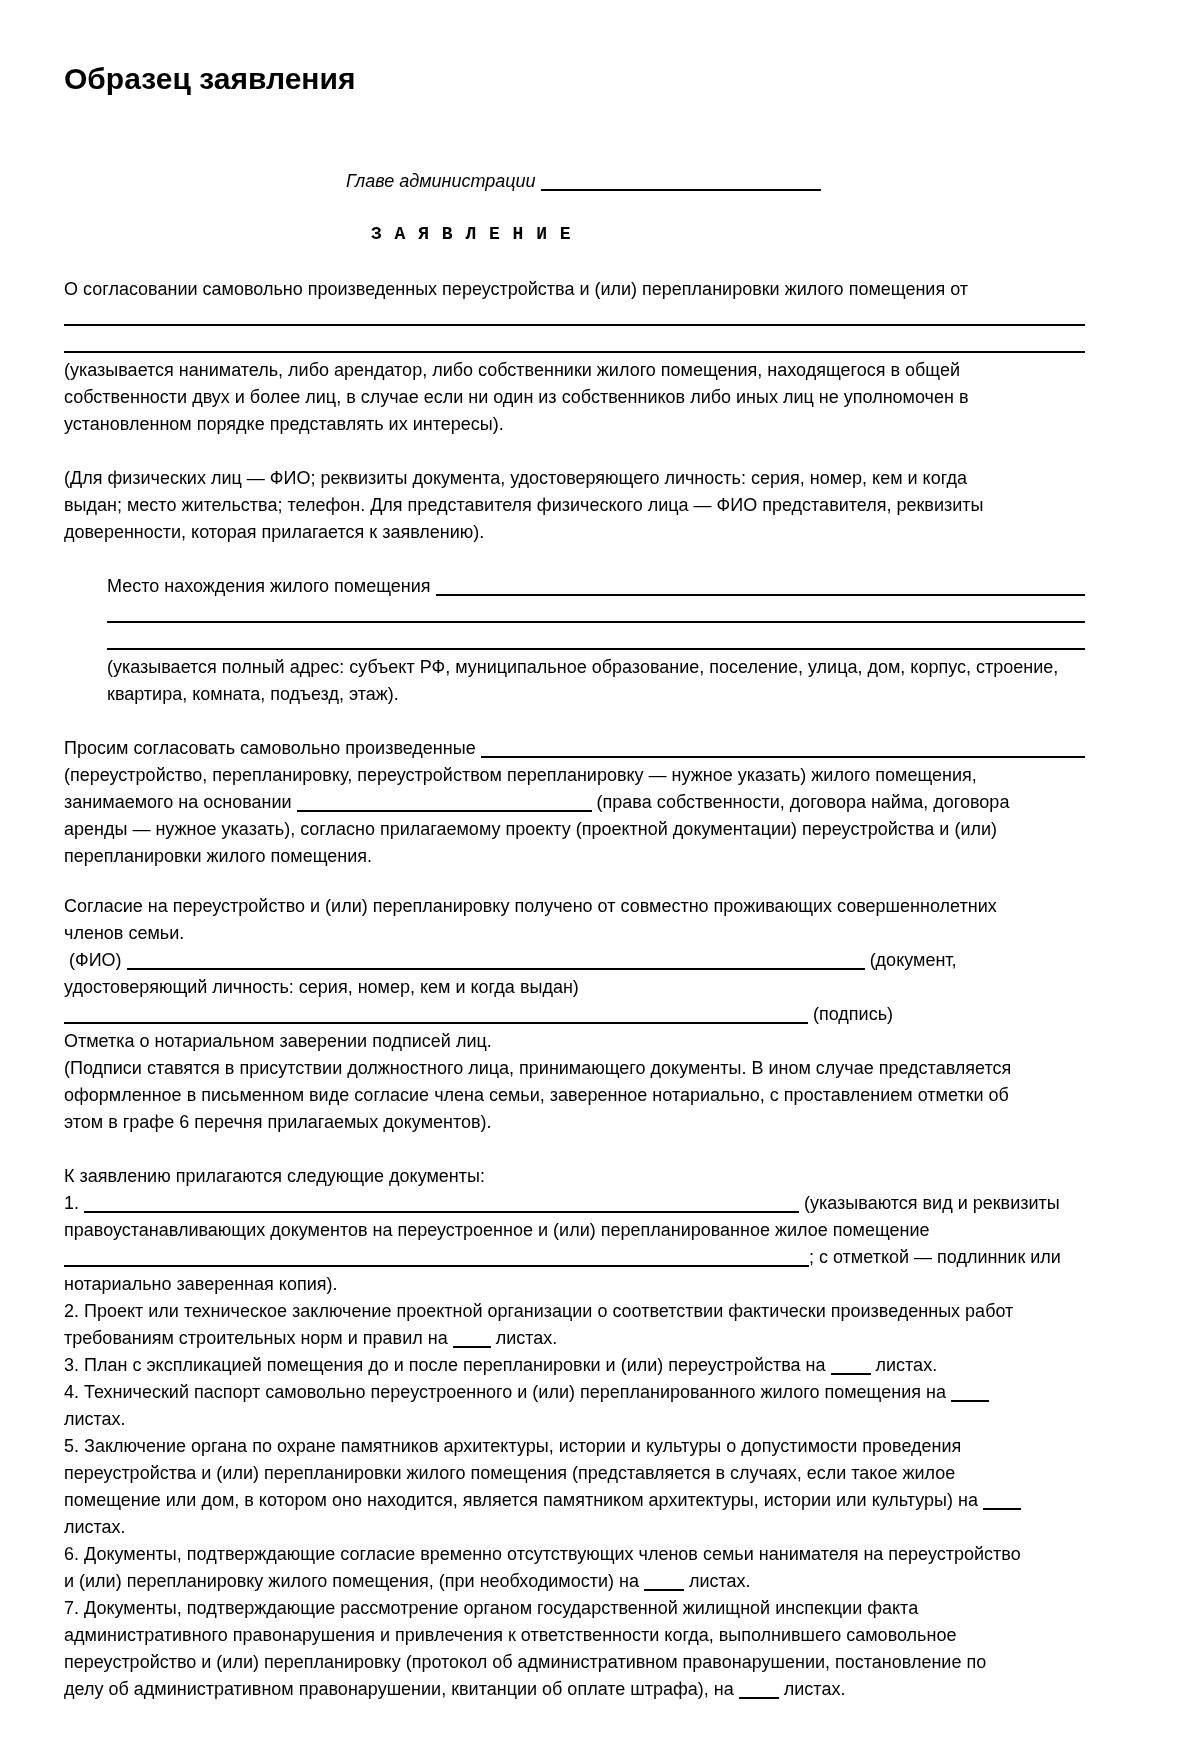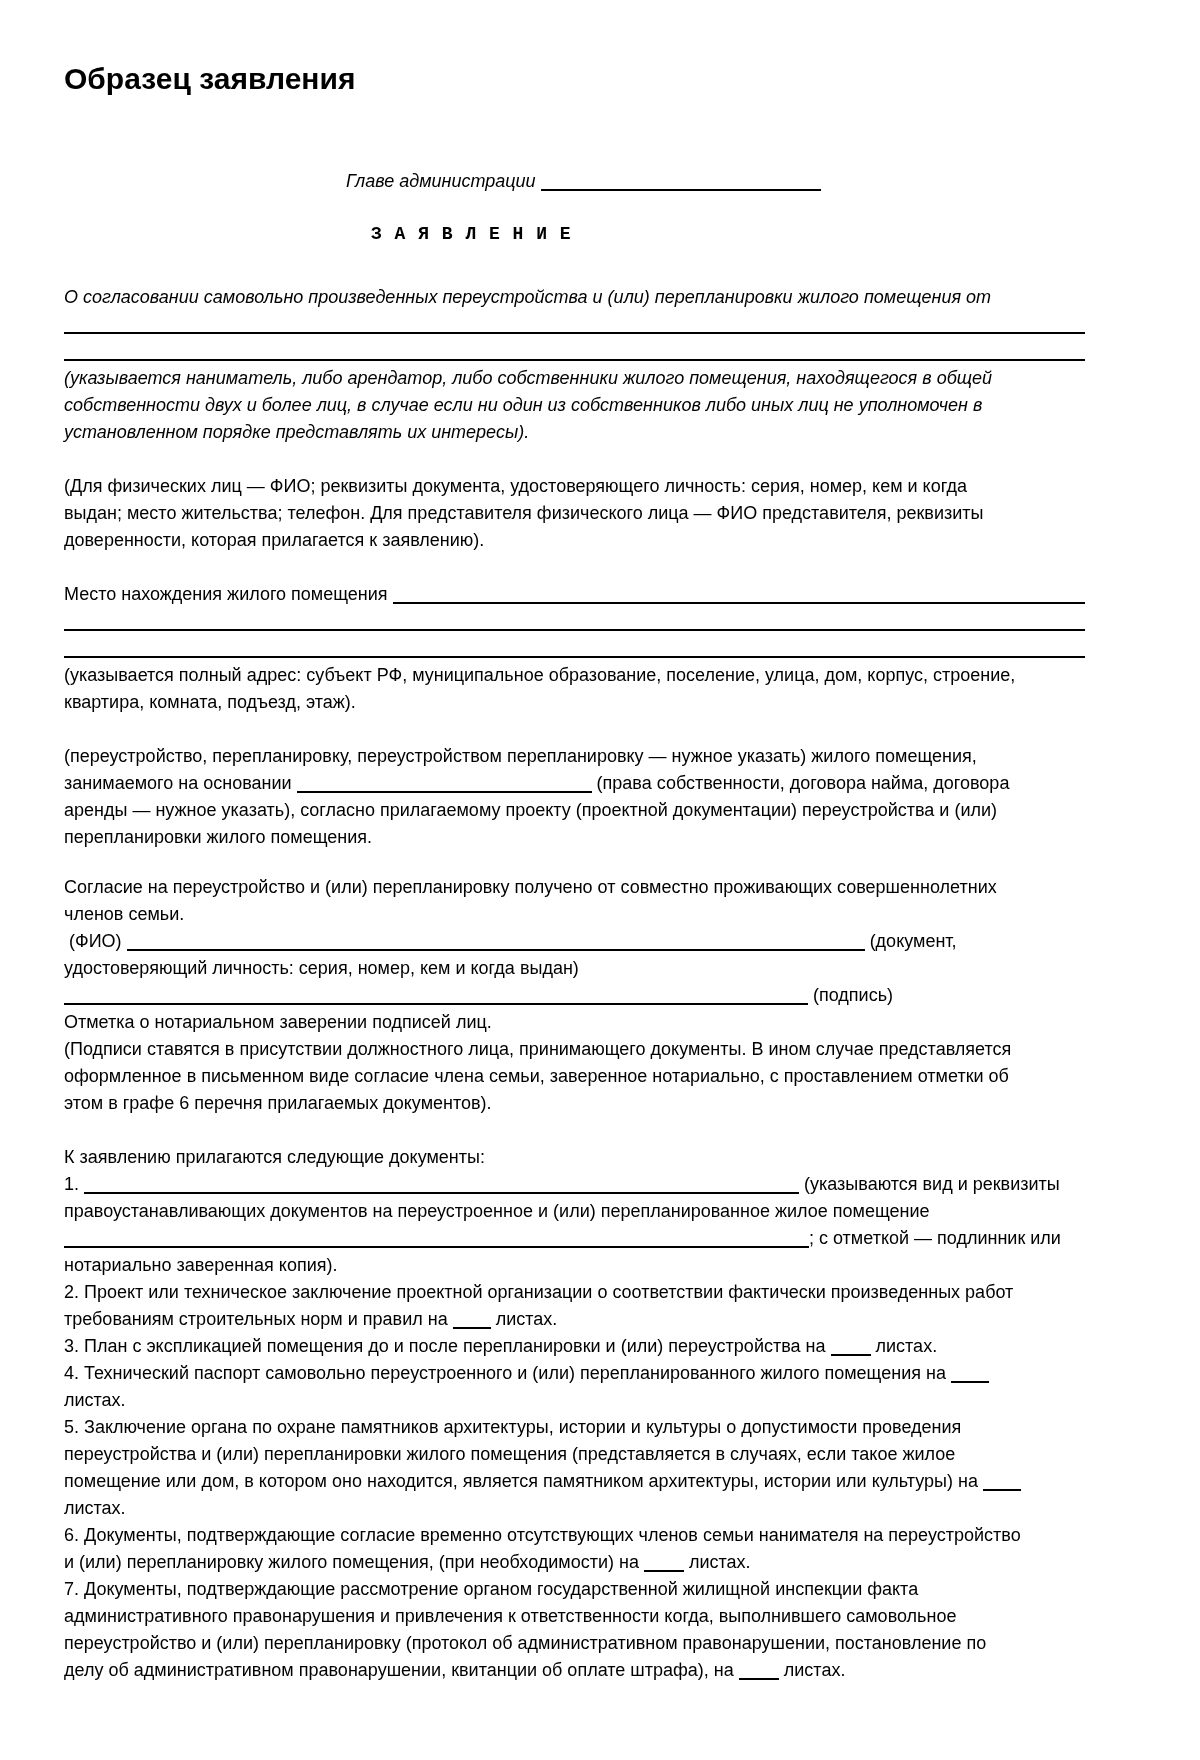--- a/index.html
+++ b/index.html
@@ -57,41 +57,42 @@
   <div id="paragraphs">
       <div class="para para-title" style="margin-top: 0px;">
         <div class="line"><span class="t">Образец заявления</span></div>
       </div>
       <div class="para para-addressee" style="margin-top: 72px;">
         <div class="line"><span class="t">Главе администрации </span><span class="u" style="width: 280px;"></span></div>
       </div>
       <div class="para para-heading" style="margin-top: 26px; font-family: Liberation Mono, monospace;">
         <div class="line"><span class="t">З А Я В Л Е Н И Е</span></div>
       </div>
-      <div class="para" style="margin-top: 36px; font-style: italic;">
+      <div class="para" style="margin-top: 28px;">
         <div class="line"><span class="t">О согласовании самовольно произведенных переустройства и (или) перепланировки жилого помещения от</span></div>
         <div class="line"><span class="u fill"></span></div>
         <div class="line"><span class="u fill"></span></div>
         <div class="line"><span class="t">(указывается наниматель, либо арендатор, либо собственники жилого помещения, находящегося в общей</span></div>
         <div class="line"><span class="t">собственности двух и более лиц, в случае если ни один из собственников либо иных лиц не уполномочен в</span></div>
         <div class="line"><span class="t">установленном порядке представлять их интересы).</span></div>
       </div>
       <div class="para" style="margin-top: 27px;">
         <div class="line"><span class="t">(Для физических лиц — ФИО; реквизиты документа, удостоверяющего личность: серия, номер, кем и когда</span></div>
         <div class="line"><span class="t">выдан; место жительства; телефон. Для представителя физического лица — ФИО представителя, реквизиты</span></div>
         <div class="line"><span class="t">доверенности, которая прилагается к заявлению).</span></div>
       </div>
-      <div class="para" style="margin-top: 27px;">
+      <div class="para" style="margin-top: 27px; margin-left: 43px;">
         <div class="line"><span class="t">Место нахождения жилого помещения </span><span class="u fill"></span></div>
         <div class="line"><span class="u fill"></span></div>
         <div class="line"><span class="u fill"></span></div>
         <div class="line"><span class="t">(указывается полный адрес: субъект РФ, муниципальное образование, поселение, улица, дом, корпус, строение,</span></div>
         <div class="line"><span class="t">квартира, комната, подъезд, этаж).</span></div>
       </div>
       <div class="para" style="margin-top: 27px;">
+        <div class="line"><span class="t">Просим согласовать самовольно произведенные </span><span class="u fill"></span></div>
         <div class="line"><span class="t">(переустройство, перепланировку, переустройством перепланировку — нужное указать) жилого помещения,</span></div>
         <div class="line"><span class="t">занимаемого на основании </span><span class="u" style="width: 295px;"></span><span class="t"> (права собственности, договора найма, договора</span></div>
         <div class="line"><span class="t">аренды — нужное указать), согласно прилагаемому проекту (проектной документации) переустройства и (или)</span></div>
         <div class="line"><span class="t">перепланировки жилого помещения.</span></div>
       </div>
       <div class="para" style="margin-top: 23px;">
         <div class="line"><span class="t">Согласие на переустройство и (или) перепланировку получено от совместно проживающих совершеннолетних</span></div>
         <div class="line"><span class="t">членов семьи.</span></div>
         <div class="line"><span class="t"> (ФИО) </span><span class="u" style="width: 738px;"></span><span class="t"> (документ,</span></div>
         <div class="line"><span class="t">удостоверяющий личность: серия, номер, кем и когда выдан)</span></div>

